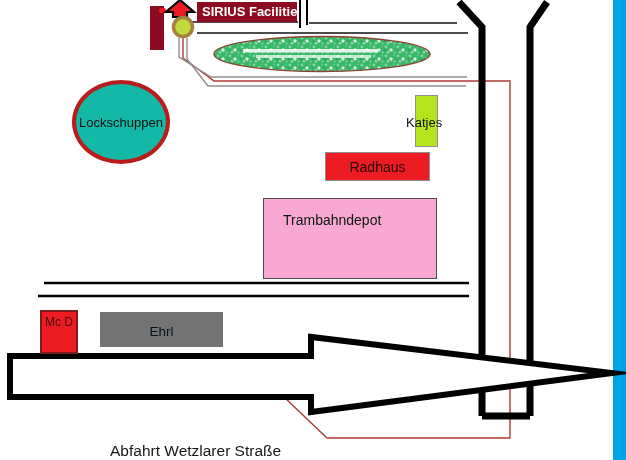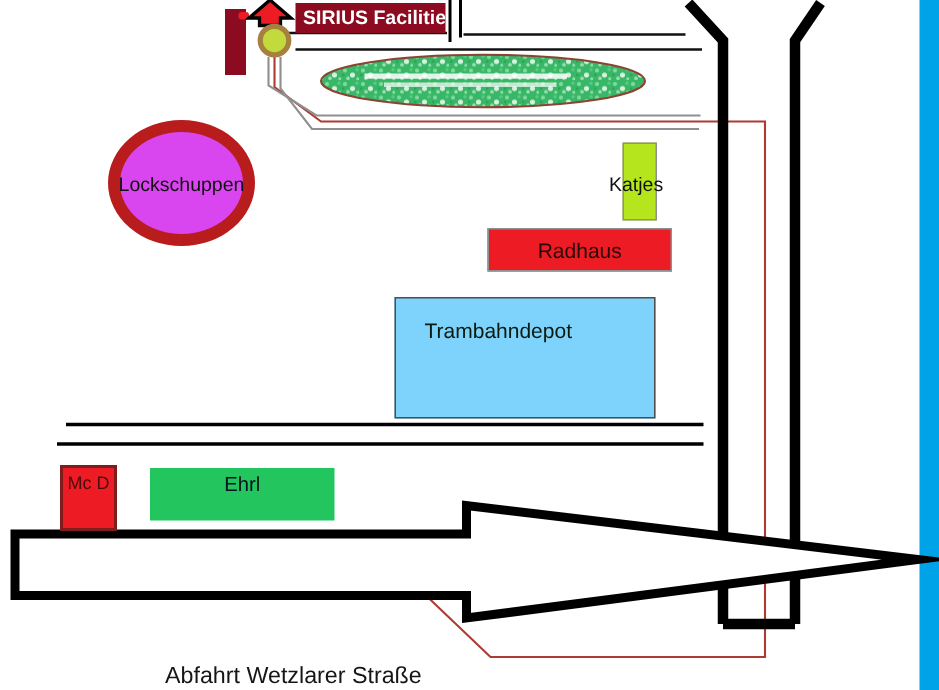--- a/index.html
+++ b/index.html
@@ -12,28 +12,28 @@
   .banner{
     height:20px;background:#8C0B20;color:#fff;font-weight:bold;
     font-size:13px;line-height:20px;white-space:nowrap;overflow:hidden;
   }
   .bldg{display:flex;align-items:center;justify-content:center;}
   .lbl{white-space:nowrap;}
   #sirius-banner{left:197px;top:2px;width:100px;padding-left:5px;}
   #businesspark-banner{left:309px;top:2px;width:136px;padding-left:9px;}
   #lockschuppen{
     left:72px;top:80px;width:98px;height:84px;border-radius:50%;
-    background:#d946ef;border:8px solid #b91c1c;color:#111;font-size:13px;
+    background:#14b8a6;border:4px solid #b91c1c;color:#111;font-size:13px;
   }
   #katjes-rect{left:415px;top:95px;width:23px;height:52px;background:#B5E61D;border:1px solid #8f8f8f;}
   #katjes-label{left:406px;top:115px;font-size:13px;color:#111;}
-  #radhaus{left:325px;top:152px;width:123px;height:29px;background:#ED1C24;border:1px solid #8f8f8f;color:#250a0a;font-size:14px;}
-  #trambahndepot{left:263px;top:198px;width:174px;height:81px;background:#7dd3fc;border:1px solid #4d4d4d;color:#0b1a0e;font-size:14px;align-items:flex-start;justify-content:flex-start;padding:13px 0 0 19px;}
+  #radhaus{left:325px;top:152px;width:105px;height:29px;background:#ED1C24;border:1px solid #8f8f8f;color:#250a0a;font-size:14px;}
+  #trambahndepot{left:263px;top:198px;width:174px;height:81px;background:#f9a8d4;border:1px solid #4d4d4d;color:#0b1a0e;font-size:14px;align-items:flex-start;justify-content:flex-start;padding:13px 0 0 19px;}
   #mcd{left:40px;top:310px;width:38px;height:44px;background:#ED1C24;border:2px solid #7f1d1d;color:#4a0c0c;font-size:12px;align-items:flex-start;padding-top:3px;}
-  #ehrl{left:100px;top:312px;width:123px;height:35px;background:#22c55e;color:#06131c;font-size:13.5px;align-items:flex-start;padding-top:3px;}
+  #ehrl{left:100px;top:312px;width:123px;height:35px;background:#737373;color:#06131c;font-size:13.5px;align-items:center;padding-top:3px;}
   #abfahrt-label{left:110px;top:410px;font-size:15.5px;color:#161616;margin-top:32px;}
 </style>
 </head>
 <body>
 
 <div id="stage">
 
   <svg id="linework" width="626" height="460" viewBox="0 0 626 460">
     <defs>
       <pattern id="scribble" width="12" height="9" patternUnits="userSpaceOnUse">

